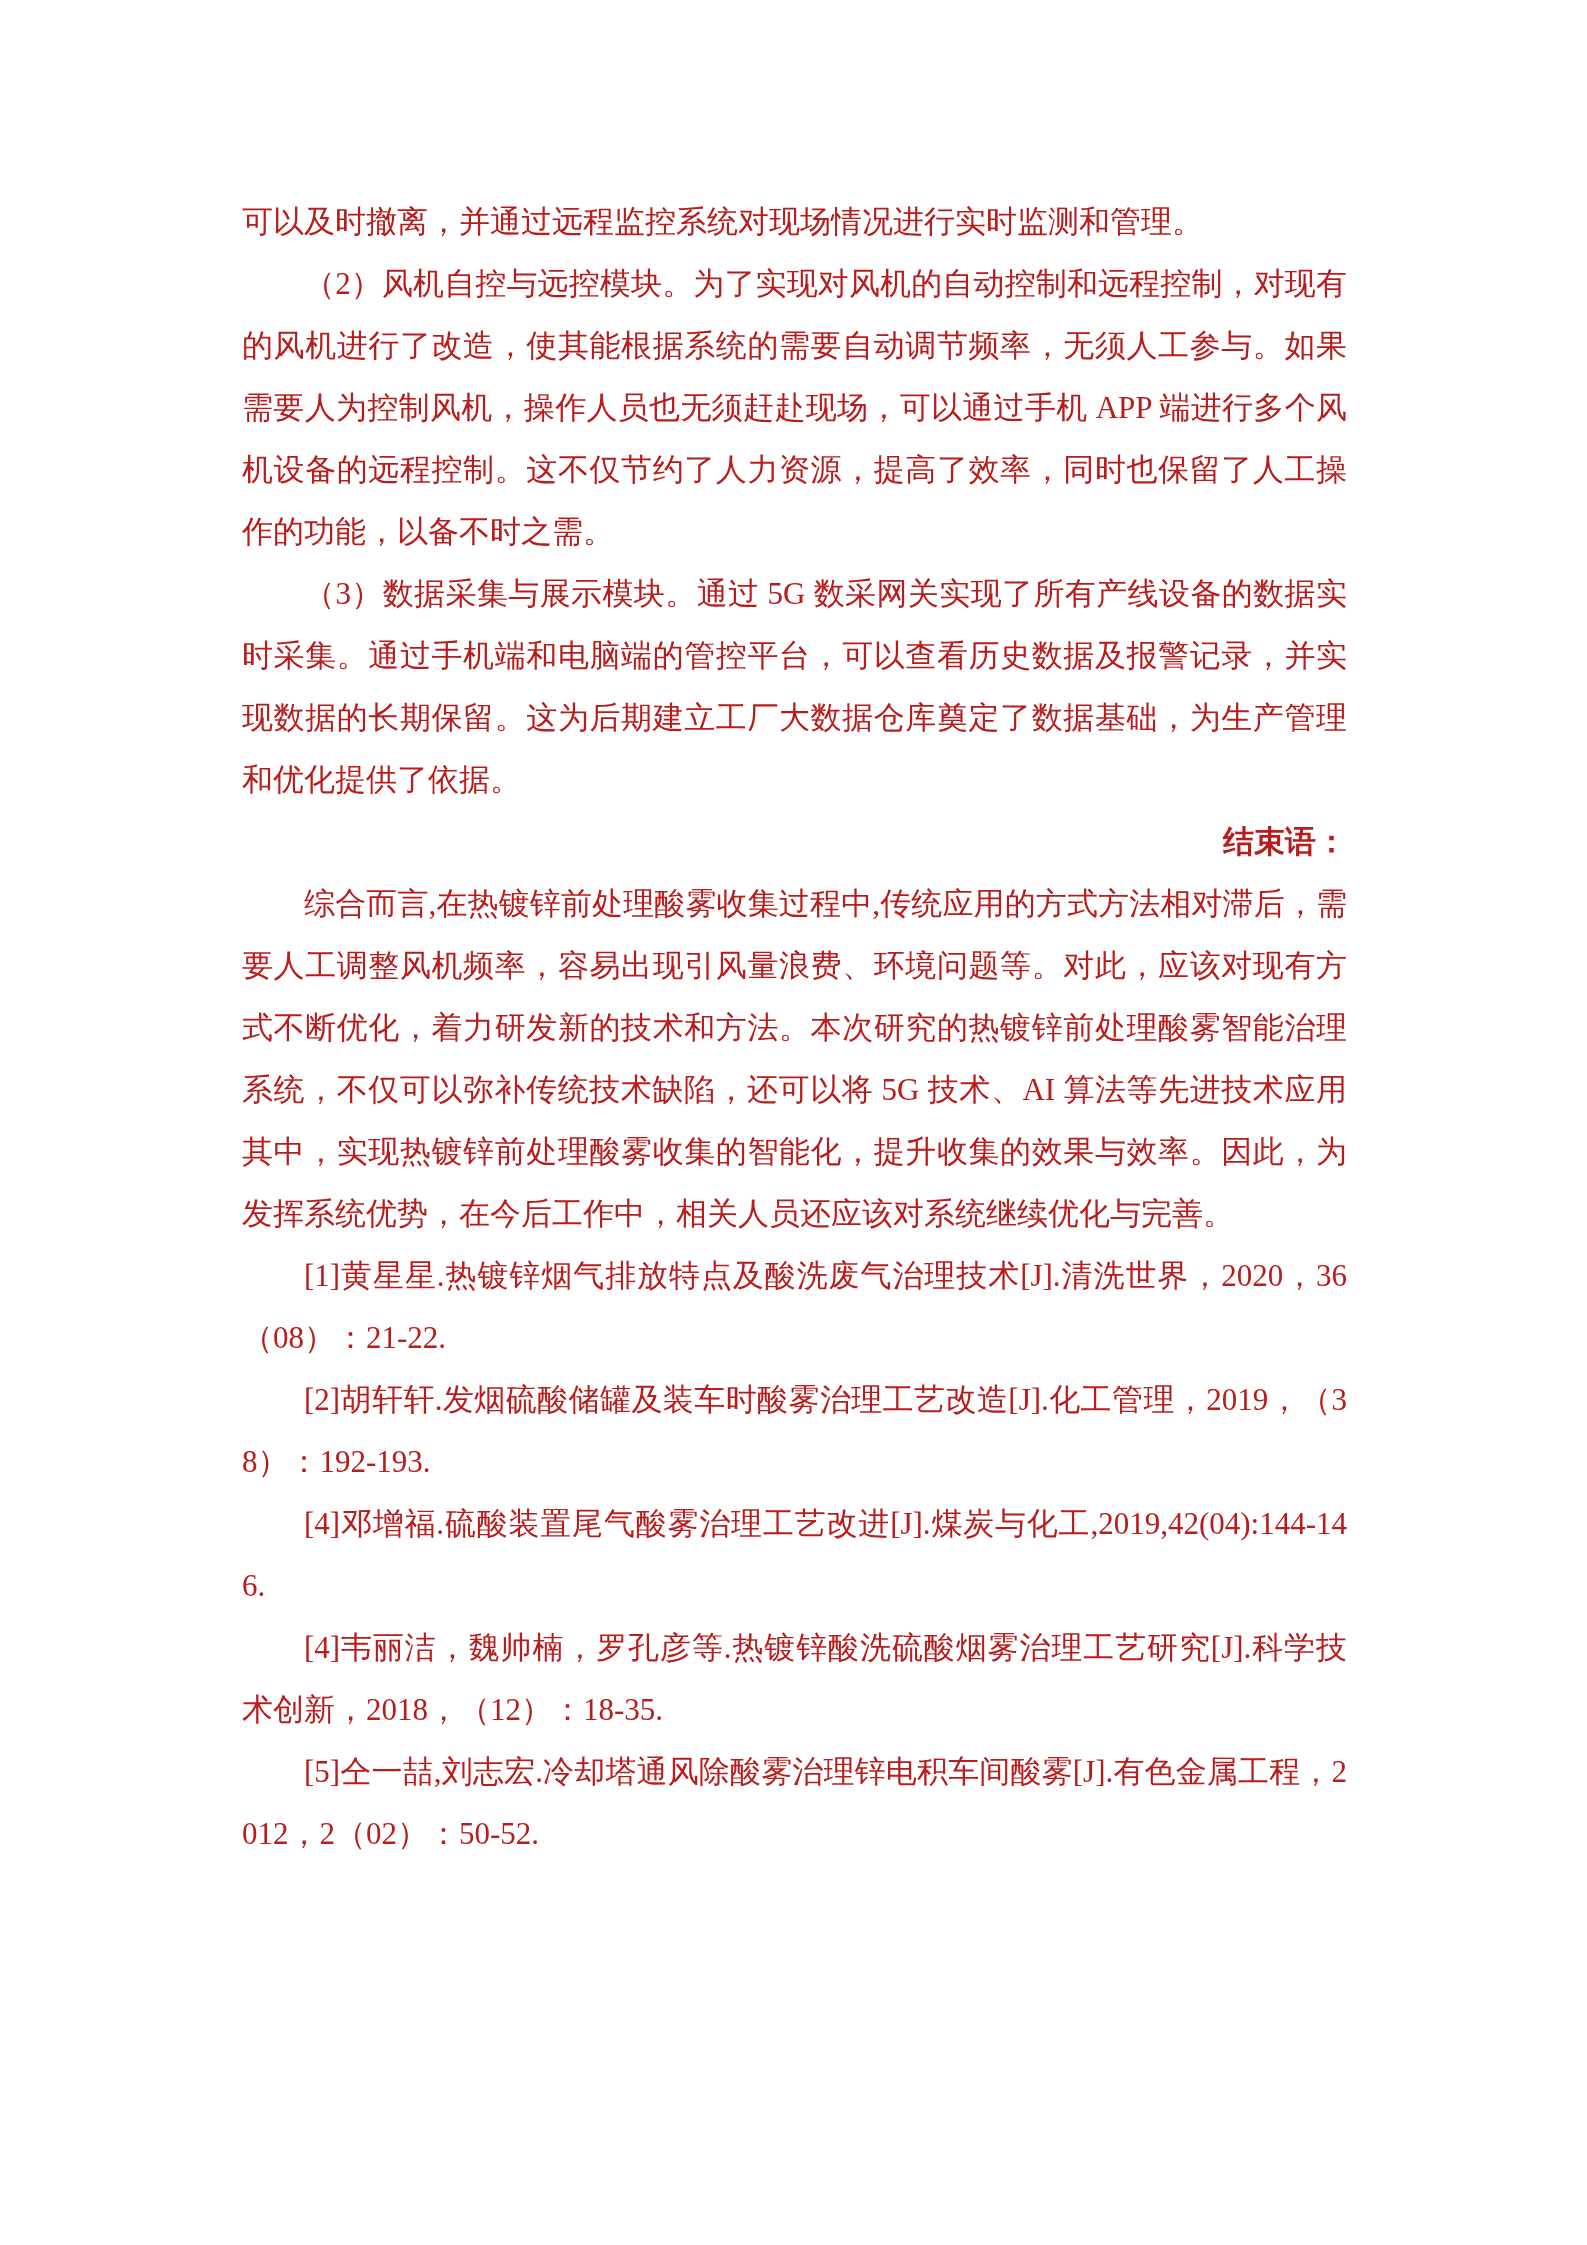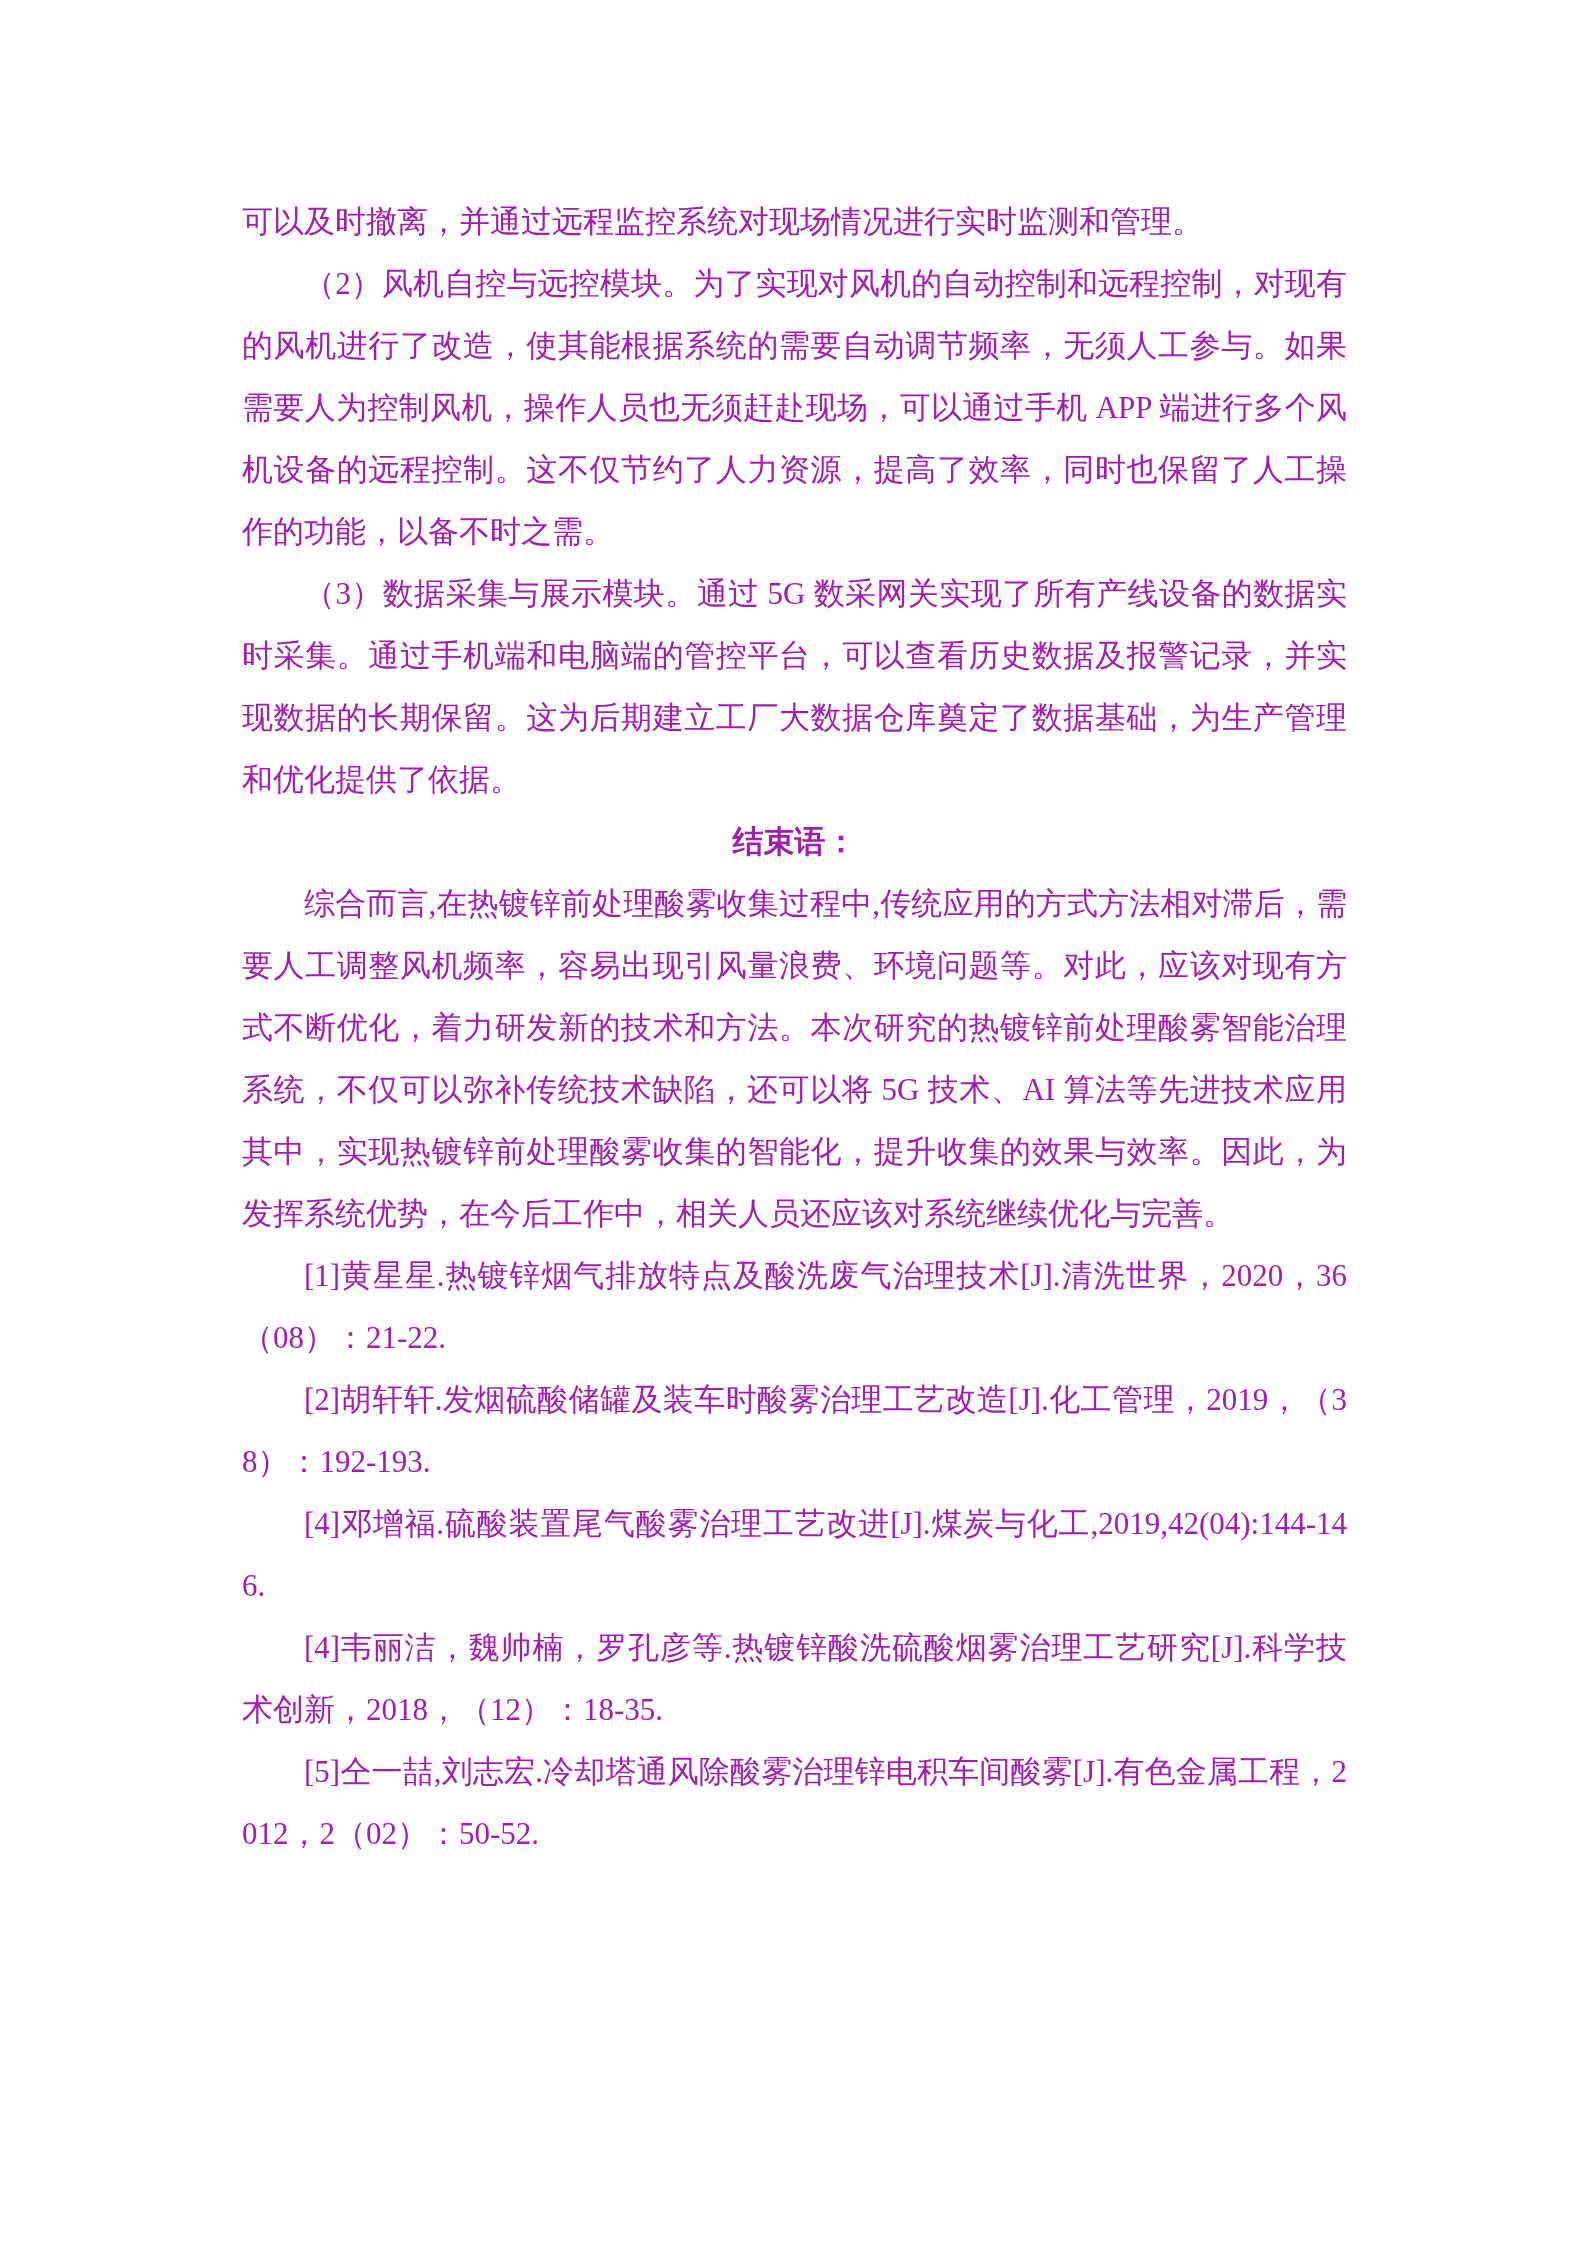--- a/index.html
+++ b/index.html
@@ -7,41 +7,41 @@
     padding: 0;
     background: #ffffff;
   }
   .page {
     position: relative;
     width: 1587px;
     height: 2245px;
     box-sizing: border-box;
     padding: 191px 240px 0 242px;
     background: #ffffff;
-    color: #a21caf;
+    color: #b91c1c;
     font-family: "Liberation Serif", "DejaVu Serif", serif;
     font-size: 31px;
     line-height: 62px;
     overflow: hidden;
   }
   .block {
     margin: 0;
   }
   .para {
     text-align: justify;
     text-indent: 2em;
     word-break: break-all;
   }
   .para.noindent {
     text-indent: 0;
   }
   .heading {
     font-weight: bold;
     text-indent: 0;
-    text-align: center;
+    text-align: right;
   }
 </style>
 </head>
 <body>
 
 <div class="page">
   <p class="block para noindent">可以及时撤离，并通过远程监控系统对现场情况进行实时监测和管理。</p>
 
   <p class="block para">（2）风机自控与远控模块。为了实现对风机的自动控制和远程控制，对现有的风机进行了改造，使其能根据系统的需要自动调节频率，无须人工参与。如果需要人为控制风机，操作人员也无须赶赴现场，可以通过手机 APP 端进行多个风机设备的远程控制。这不仅节约了人力资源，提高了效率，同时也保留了人工操作的功能，以备不时之需。</p>
 

